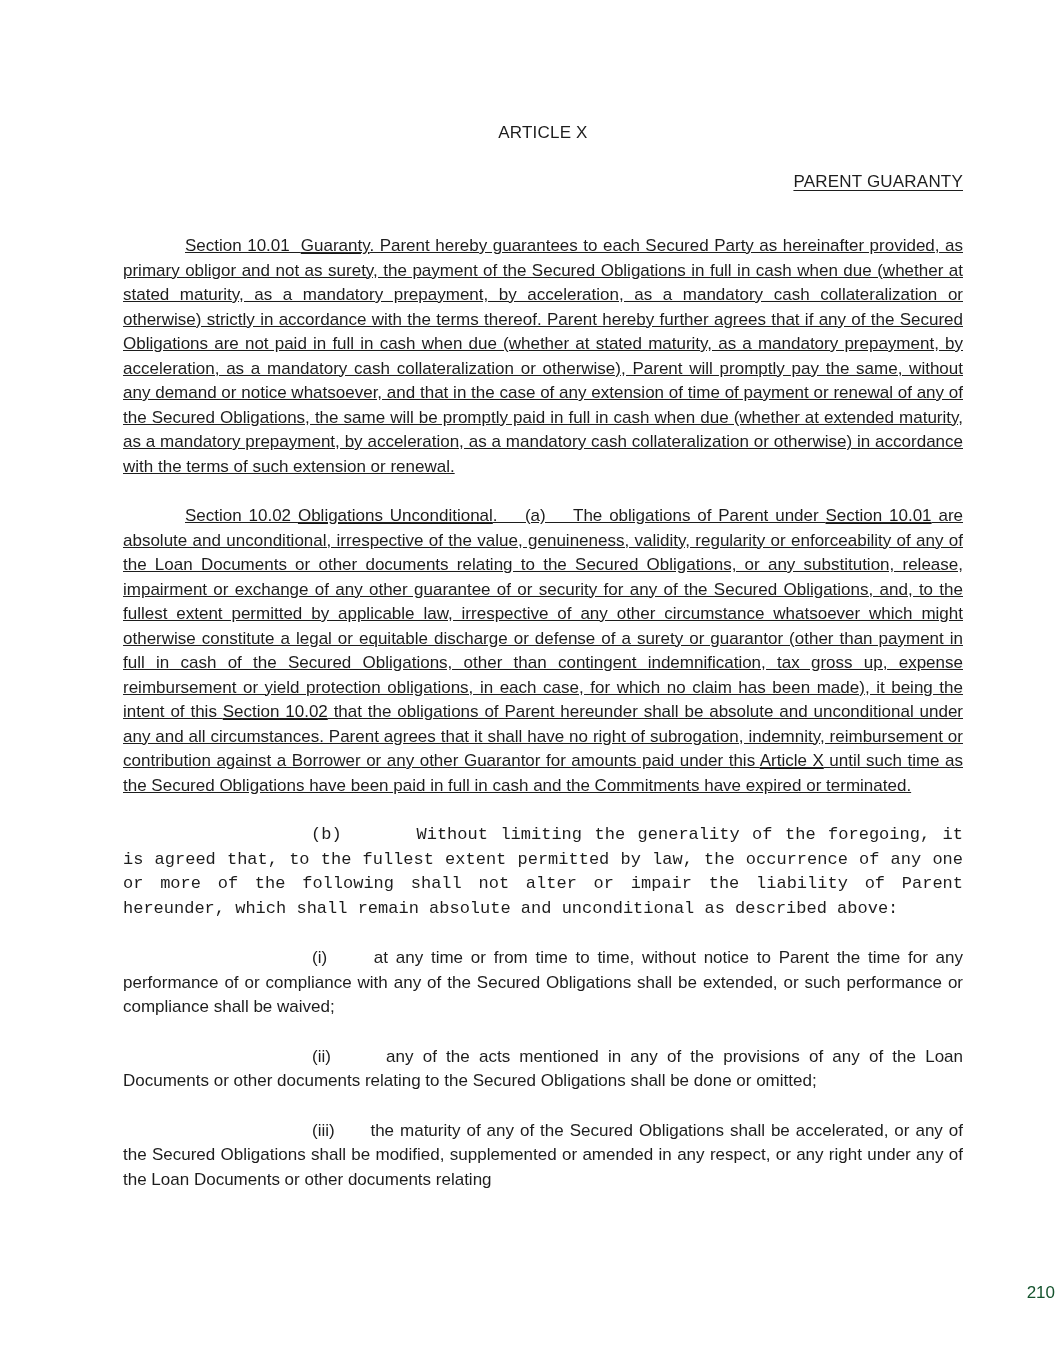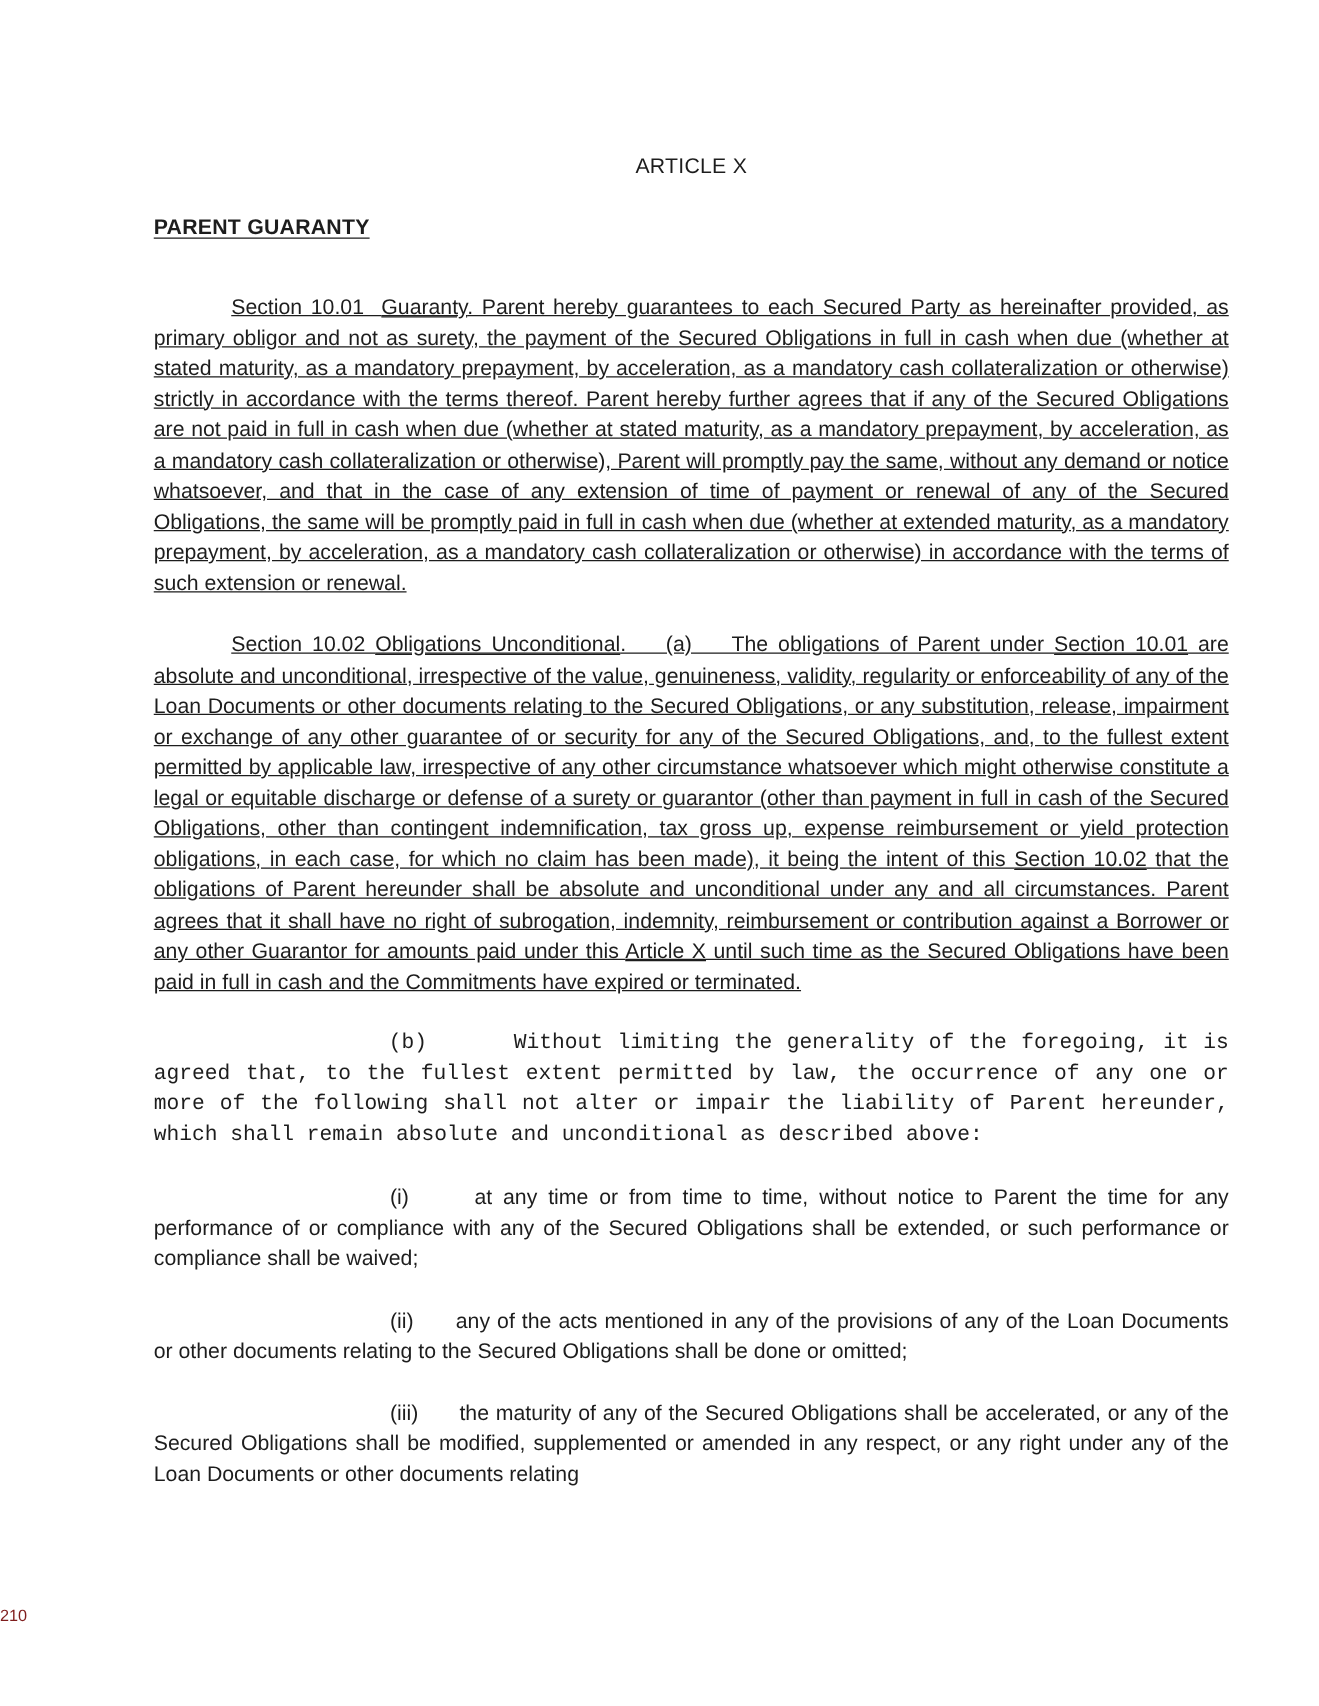--- a/index.html
+++ b/index.html
@@ -5,37 +5,37 @@
   html, body {
     margin: 0;
     padding: 0;
     background: #ffffff;
   }
   .page {
     position: relative;
     width: 1055px;
     height: 1365px;
     box-sizing: border-box;
-    padding: 121px 72px 0 123px;
+    padding: 121px 92px 0 123px;
     background: #ffffff;
     font-family: "Liberation Sans", "DejaVu Sans", sans-serif;
     font-size: 17px;
     line-height: 24.5px;
     color: #1d1d1d;
   }
   .title {
     text-align: center;
     font-weight: 400;
     font-size: 17px;
     margin: 0 0 24px 0;
     letter-spacing: 0.2px;
   }
   .subtitle {
-    text-align: left;
-    font-weight: 700;
+    text-align: right;
+    font-weight: 400;
     font-size: 17px;
     margin: 0 0 40px 0;
     text-decoration: underline;
     text-underline-offset: 3px;
     letter-spacing: 0.2px;
   }
   .para {
     margin: 0 0 25px 0;
     text-align: justify;
   }
@@ -52,23 +52,23 @@
   }
   .u {
     text-decoration: underline;
     text-underline-offset: 2px;
   }
   .page-number {
     position: absolute;
     left: 0;
     right: 0;
     bottom: 60px;
-    text-align: left;
-    font-size: 13px;
-    color: #7f1d1d;
+    text-align: right;
+    font-size: 17px;
+    color: #14532d;
   }
 </style>
 </head>
 <body>
 
 <div class="page">
 
   <div class="title">ARTICLE X</div>
 
   <div class="subtitle">PARENT GUARANTY</div>

